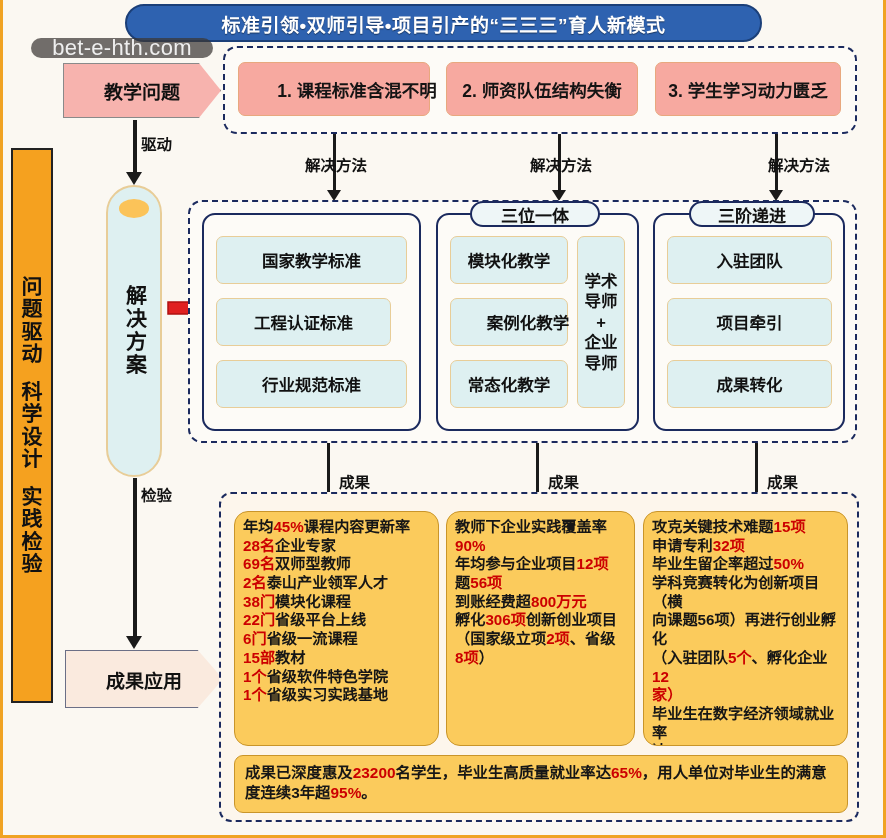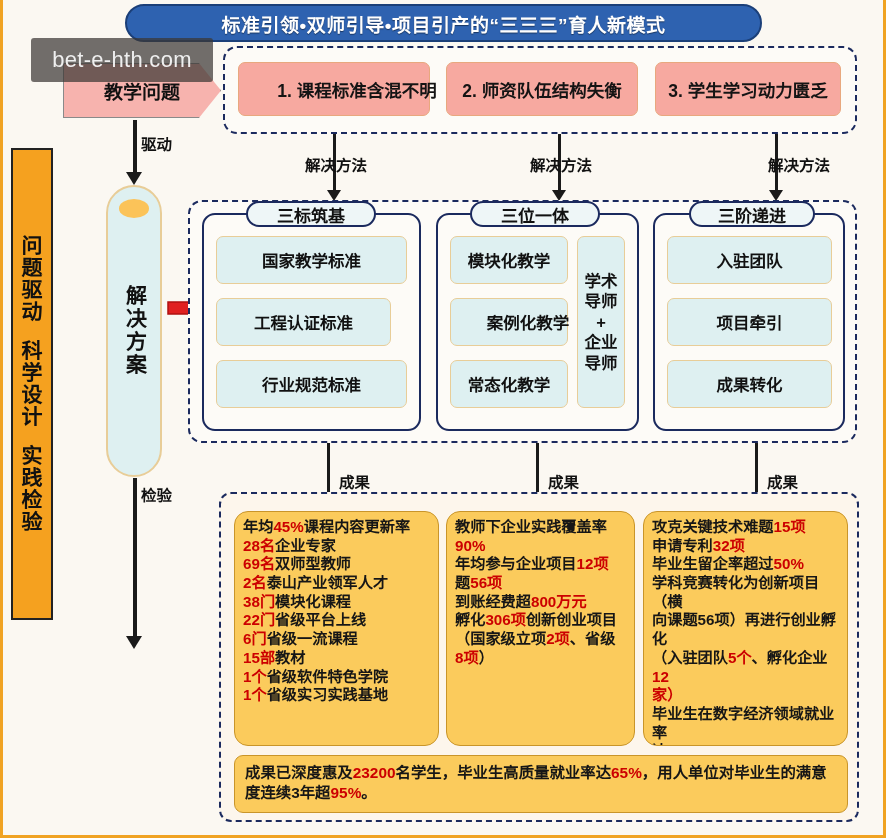--- a/index.html
+++ b/index.html
@@ -30,32 +30,32 @@
     color:#fff;
     font-size:19px;font-weight:bold;
     display:flex;align-items:center;justify-content:center;
     letter-spacing:.5px;
     text-shadow:0 1px 1px rgba(0,0,0,.45);
     white-space:nowrap;
   }
 
   
   #watermark{
-    left:28px;top:38px;width:182px;height:44px;
+    left:28px;top:38px;width:182px;height:20px;
     background:rgba(60,55,52,.72);
-    border-radius:3px;
+    border-radius:12px;
     color:#efefef;font-size:22px;
     display:flex;align-items:center;justify-content:center;
     z-index:60;letter-spacing:.3px;
     pointer-events:none;
   }
 
   
   #left-spine{
-    left:8px;top:148px;width:42px;height:472px;
+    left:8px;top:148px;width:42px;height:555px;
     background:#f5a11f;
     border:2px solid #222;
     color:#111;
     font-size:21px;font-weight:bold;
     line-height:1.06;
     display:flex;flex-direction:column;
     align-items:center;justify-content:center;
     text-align:center;
     padding:6px 0;
     white-space:pre-wrap;
@@ -302,21 +302,20 @@
   </div>
   <div class="abs" id="capsule-dot"></div>
 
   <svg class="abs" id="red-arrow" viewBox="0 0 48 40">
     <path d="M2 14 H26 V4 L46 20 L26 36 V26 H2 Z" fill="#e02020" stroke="#b01010" stroke-width="1.5"></path>
   </svg>
 
   <div class="abs" id="pillar-panel"></div>
 
   <div class="abs pillar" id="pillar-1"></div>
-  <div class="abs pillar-title" id="ptitle-1">三标筑基</div>
   <div class="abs item-box" id="p1-i0">国家教学标准</div>
   <div class="abs item-box" id="p1-i1">工程认证标准</div>
   <div class="abs item-box" id="p1-i2">行业规范标准</div>
 
   <div class="abs pillar" id="pillar-2"></div>
   <div class="abs pillar-title" id="ptitle-2">三位一体</div>
   <div class="abs item-box" id="p2-i0">模块化教学</div>
   <div class="abs item-box" id="p2-i1">案例化教学</div>
   <div class="abs item-box" id="p2-i2">常态化教学</div>
   <div class="abs item-box" id="p2-mentor">学术
@@ -340,20 +339,21 @@
   <div class="abs conn-label" id="d2-lbl">成果</div>
 
   <div class="abs vline" id="d3-line"></div>
   <div class="abs arrowhead" id="d3-head"></div>
   <div class="abs conn-label" id="d3-lbl">成果</div>
 
   <div class="abs vline" id="check-line"></div>
   <div class="abs arrowhead" id="check-head"></div>
   <div class="abs conn-label" id="check-lbl">检验</div>
 
+  <div class="abs chevron" id="apply-chevron">成果应用</div>
 
   <div class="abs" id="results-panel"></div>
   <div class="abs result-box" id="res-1">
       <span class="ln"><span>年均</span><span class="hl">45%</span><span>课程内容更新率</span></span>
       <span class="ln"><span class="hl">28名</span><span>企业专家</span></span>
       <span class="ln"><span class="hl">69名</span><span>双师型教师</span></span>
       <span class="ln"><span class="hl">2名</span><span>泰山产业领军人才</span></span>
       <span class="ln"><span class="hl">38门</span><span>模块化课程</span></span>
       <span class="ln"><span class="hl">22门</span><span>省级平台上线</span></span>
       <span class="ln"><span class="hl">6门</span><span>省级一流课程</span></span>

